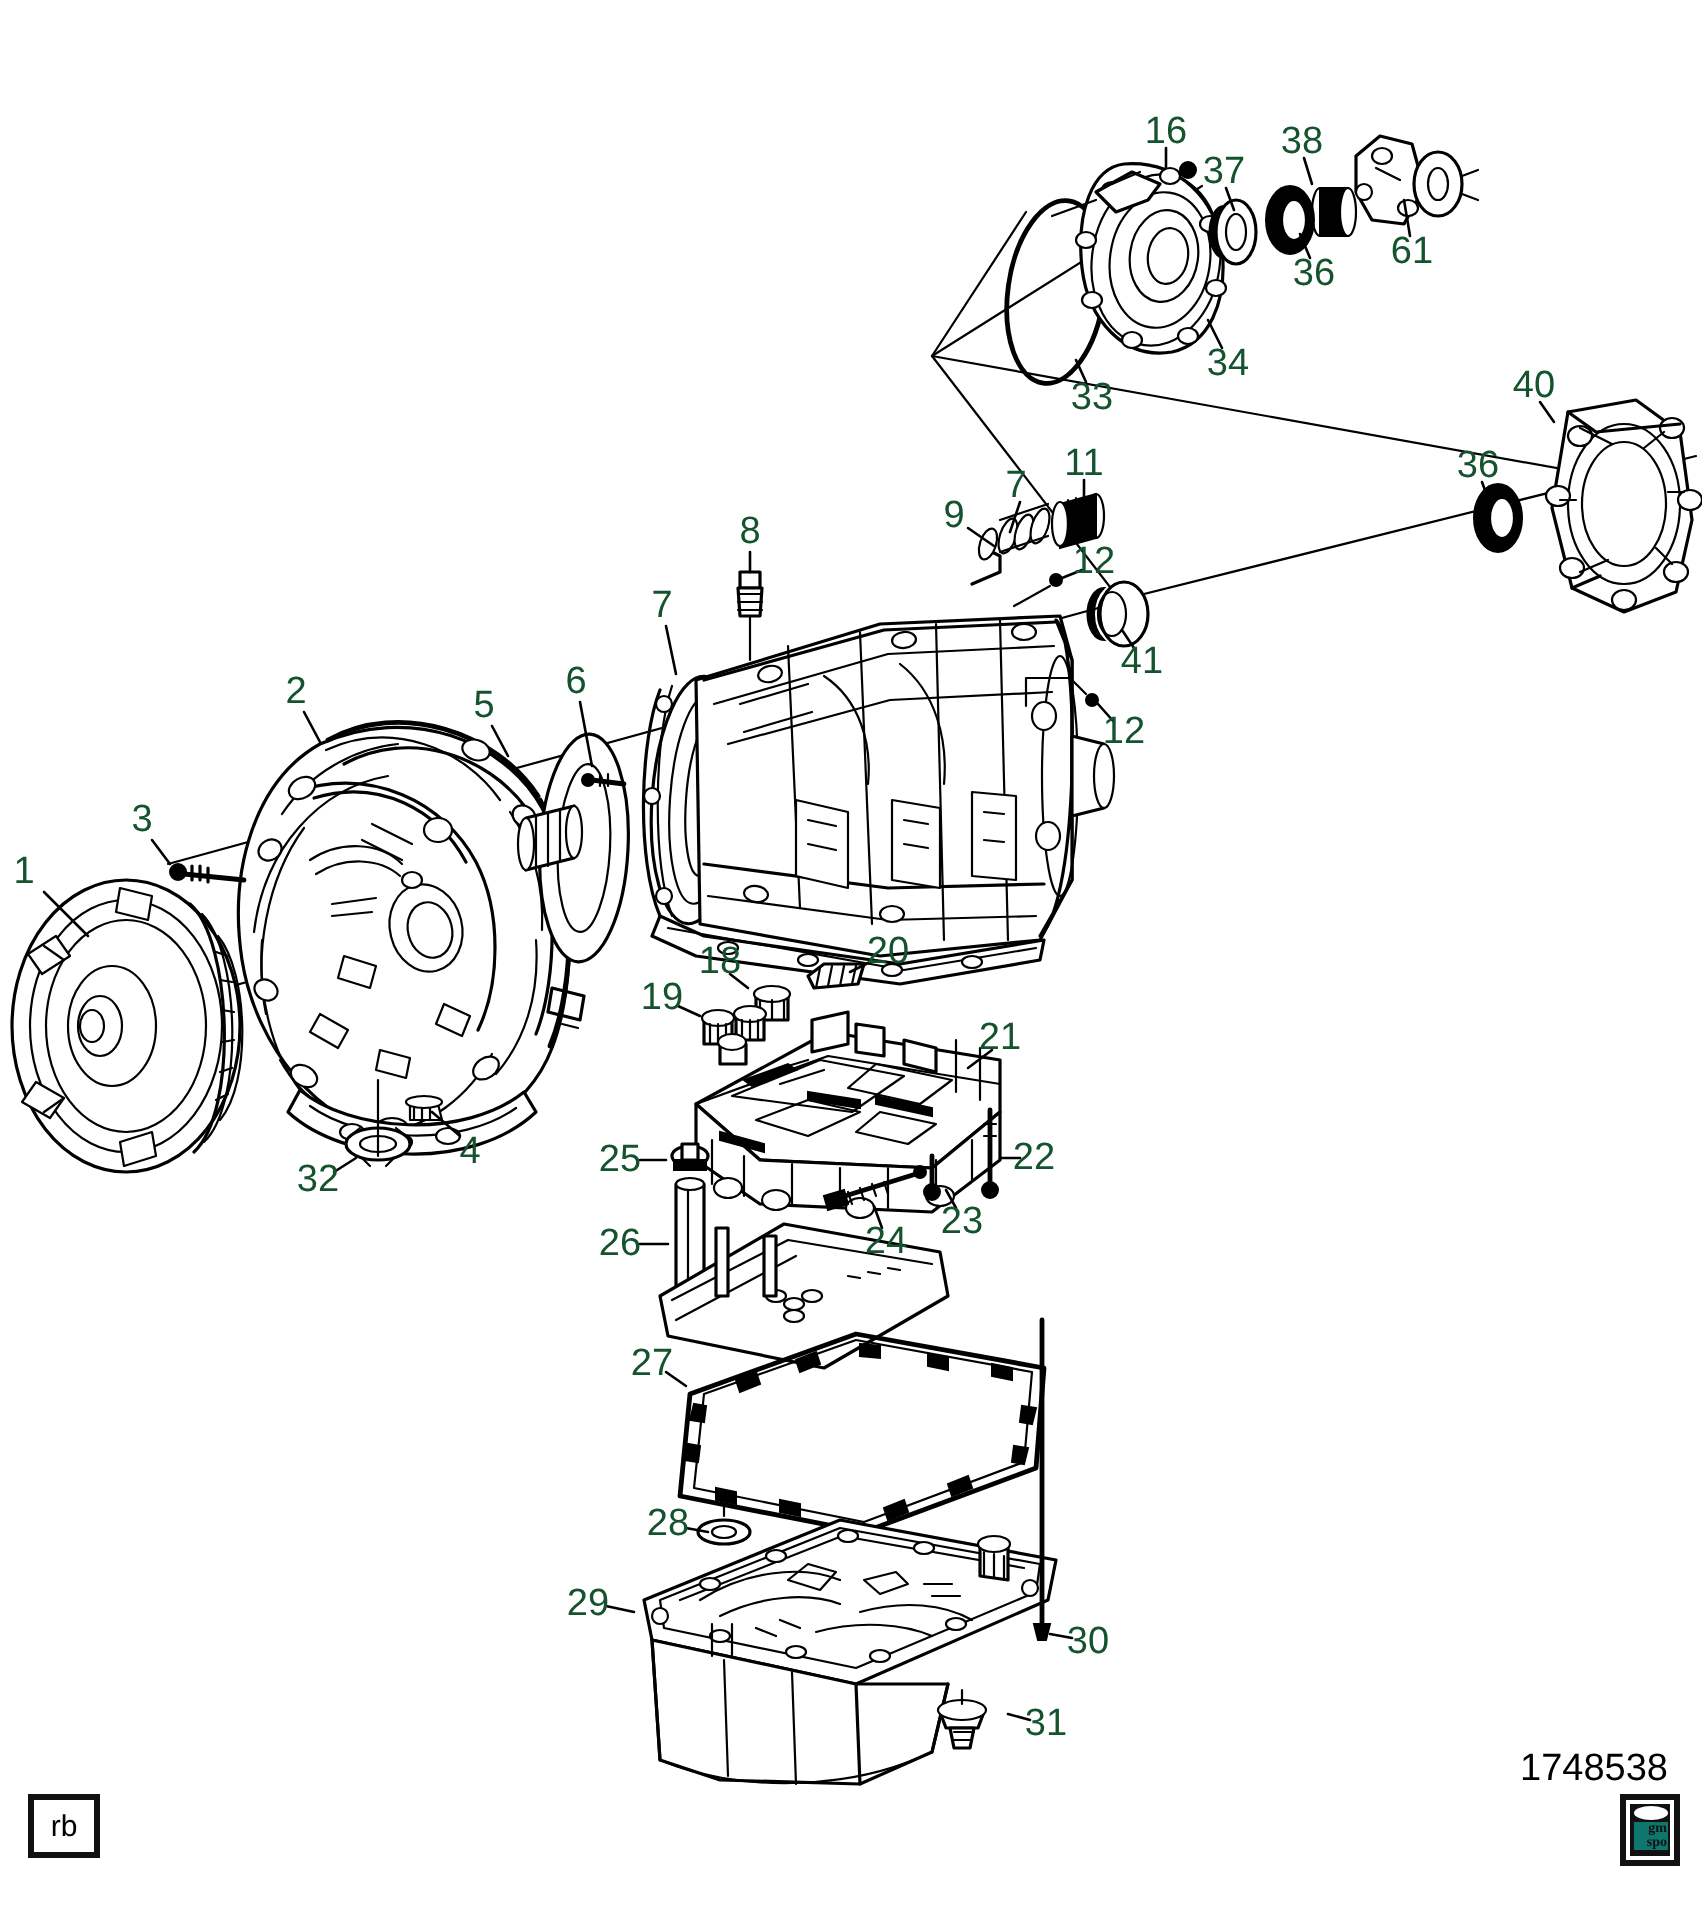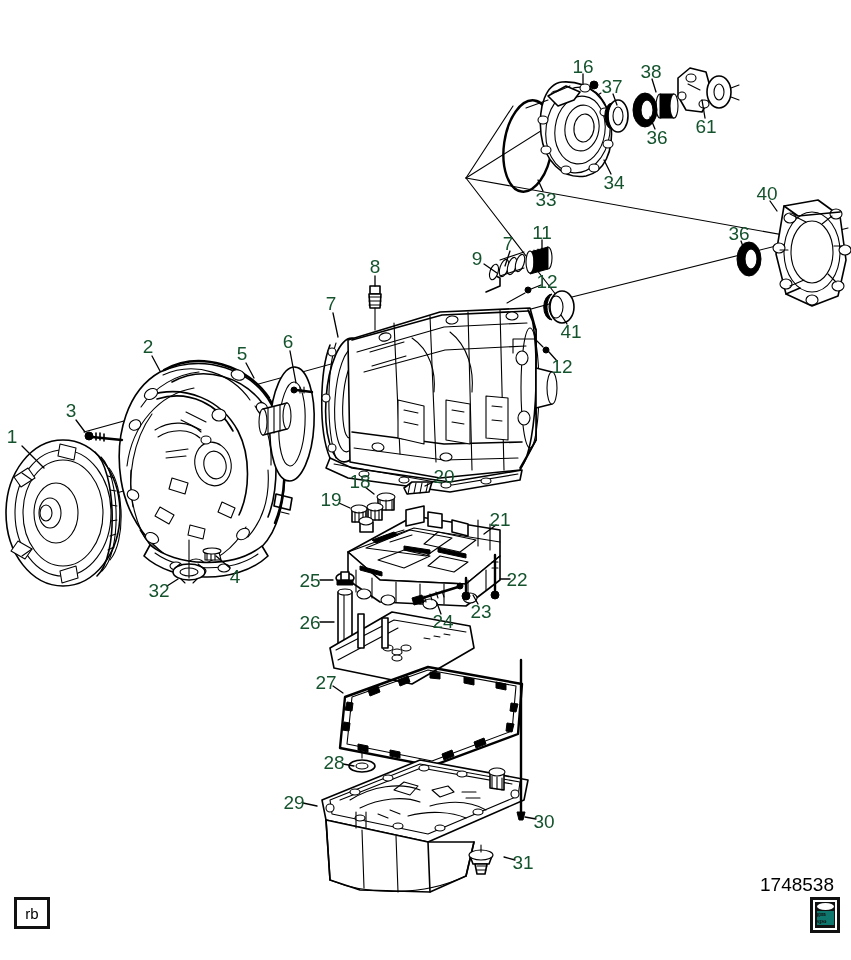--- a/index.html
+++ b/index.html
@@ -83,21 +83,21 @@
     margin-bottom: 1px;
   }
   .logo-word {
     background: #0f766e;
     color: #111;
     font-size: 7px;
     line-height: 7px;
     font-weight: bold;
     font-family: "Liberation Serif", serif;
     width: 17px;
-    text-align: left;
+    text-align: right;
   }
   
   .callout {
     position: absolute;
     font-size: 19px;
     line-height: 19px;
     font-family: "Liberation Sans", sans-serif;
     color: #14532d;
     white-space: pre;
     transform: translate(-50%, -50%);

